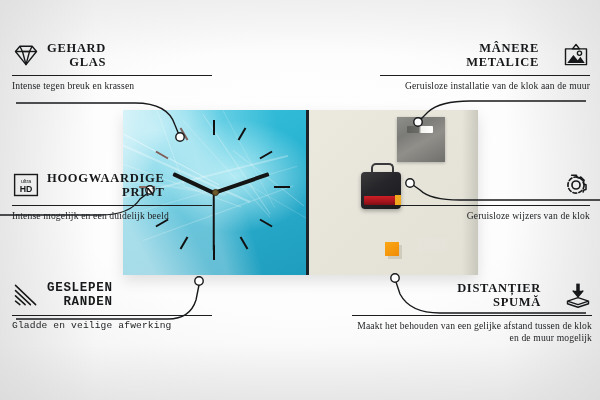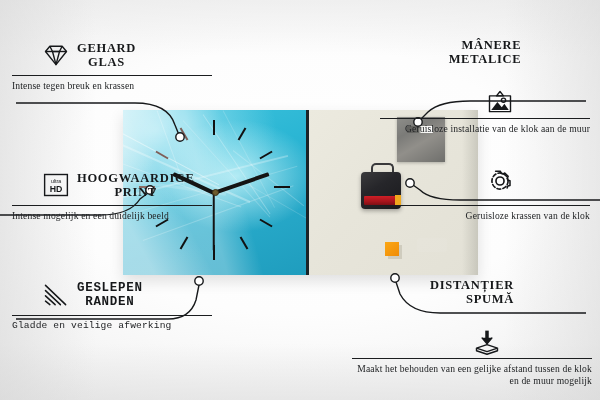--- a/index.html
+++ b/index.html
@@ -30,28 +30,28 @@
     color:#16181a;text-transform:uppercase;
   }
   .feature .rule{
     height:1px;background:#1b1d1f;margin:3px 0 4px 0;width:100%;
   }
   .feature .desc{
     font-size:9.6px;line-height:12px;color:#222426;letter-spacing:.15px;
   }
 
   .feat-left .head{justify-content:flex-start;}
-  .feat-left .titles{text-align:center;}
+  .feat-left .titles{text-align:right;}
   .feat-left .desc{text-align:left;}
 
-  .feat-right .head{justify-content:space-between;flex-direction:column;gap:23px;}
+  .feat-right .head{justify-content:flex-end;gap:23px;}
   .feat-right .titles{text-align:right;}
   .feat-right .desc{text-align:right;}
 
-  .ico{width:28px;height:26px;flex:0 0 auto;display:block;margin-left:30px;}
+  .ico{width:28px;height:26px;flex:0 0 auto;display:block;}
   .ico svg{display:block;width:100%;height:100%;}
 
   
   #f-glas{left:12px;top:38px;}
   #f-print{left:12px;top:168px;}
   #f-randen{left:12px;top:278px;font-family:Liberation Mono, monospace;}
   #f-manere{right:10px;top:38px;width:210px;}
   #f-mecanism{right:10px;top:168px;width:210px;}
   #f-distantier{right:8px;top:278px;width:240px;}
 
@@ -289,21 +289,21 @@
         <svg viewBox="0 0 32 28">
             <g fill="none" stroke="#16181a" stroke-width="1.9" stroke-linecap="round" stroke-linejoin="round">
           <path d="M13 3 h6 l.6 2.6 2.4 1 2.4-1.3 4.2 4.2-1.3 2.4 1 2.4 2.6 .6 v6 l-2.6 .6 -1 2.4" transform="translate(-1,0) scale(0.92)"></path>
           <circle cx="16" cy="14" r="9.2" stroke-dasharray="4.2 2.6"></circle>
           <circle cx="16" cy="14" r="4.6"></circle>
         </g>
           </svg>
       </span>
     </div>
     <div class="rule"></div>
-    <div class="desc">Geruisloze krassen van de klok</div>
+    <div class="desc">Geruisloze wijzers van de klok</div>
   </div>
 
   <div class="feature feat-right" id="f-distantier">
     <div class="head">
       <span class="titles">
         <span>DISTANȚIER</span><br>
         <span>SPUMĂ</span>
       </span>
       <span class="ico">
         <svg viewBox="0 0 32 28">

